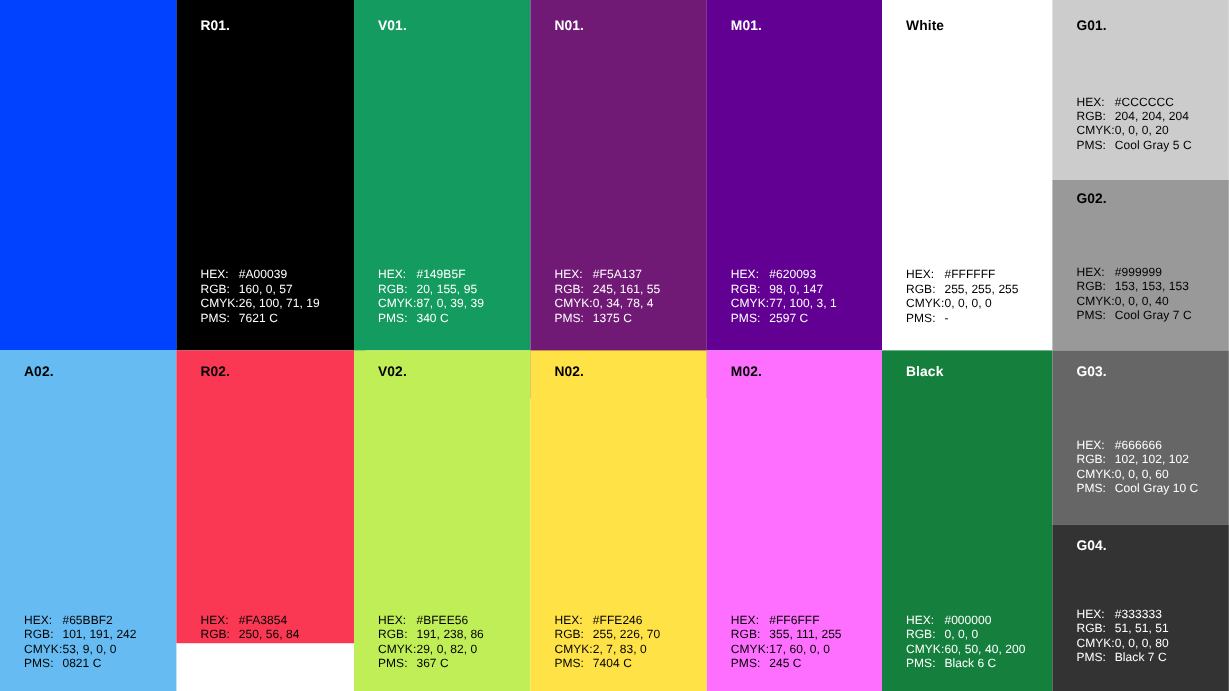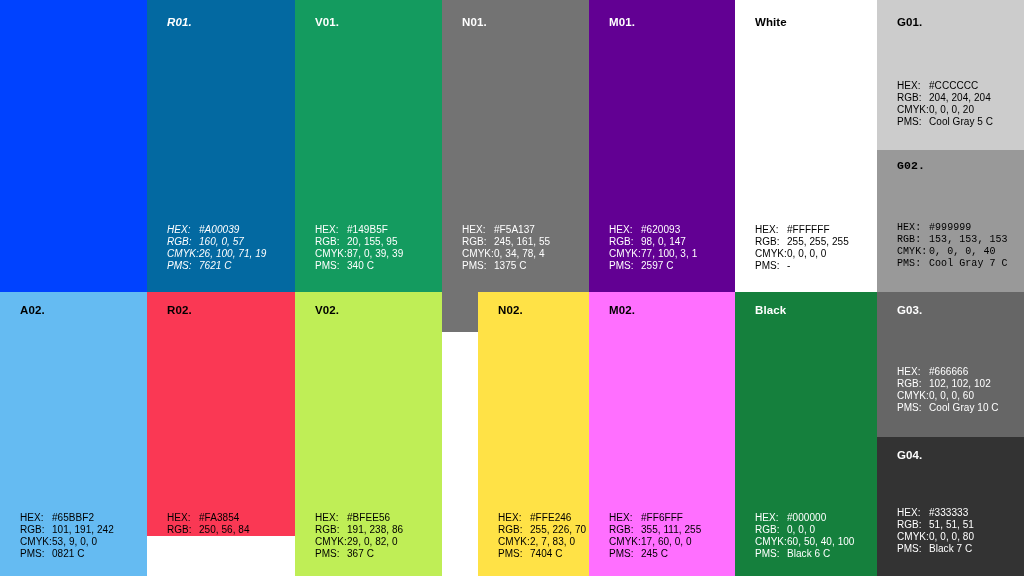--- a/index.html
+++ b/index.html
@@ -84,21 +84,21 @@
         <span class="spec-key">CMYK:</span>
         <span class="spec-val">85, 71, 0, 0</span>
       </div>
       <div class="spec-row">
         <span class="spec-key">PMS:</span>
         <span class="spec-val">2728 C</span>
       </div>
     </div>
   </div>
 
-  <div class="swatch row-top on-dark" style="left:147px;top:0px;width:158px;height:292px;background:#0369a1;font-style:italic;">
+  <div class="swatch row-top on-dark" style="left:147px;top:0px;width:158px;height:292px;background:#000000;">
     <div class="swatch-name">R01.</div>
     <div class="specs">
       <div class="spec-row">
         <span class="spec-key">HEX:</span>
         <span class="spec-val">#A00039</span>
       </div>
       <div class="spec-row">
         <span class="spec-key">RGB:</span>
         <span class="spec-val">160, 0, 57</span>
       </div>
@@ -128,21 +128,21 @@
         <span class="spec-key">CMYK:</span>
         <span class="spec-val">87, 0, 39, 39</span>
       </div>
       <div class="spec-row">
         <span class="spec-key">PMS:</span>
         <span class="spec-val">340 C</span>
       </div>
     </div>
   </div>
 
-  <div class="swatch row-top on-dark" style="left:442px;top:0px;width:147px;height:332px;background:#737373;">
+  <div class="swatch row-top on-dark" style="left:442px;top:0px;width:147px;height:332px;background:#701a75;">
     <div class="swatch-name">N01.</div>
     <div class="specs">
       <div class="spec-row">
         <span class="spec-key">HEX:</span>
         <span class="spec-val">#F5A137</span>
       </div>
       <div class="spec-row">
         <span class="spec-key">RGB:</span>
         <span class="spec-val">245, 161, 55</span>
       </div>
@@ -262,21 +262,21 @@
         <span class="spec-key">CMYK:</span>
         <span class="spec-val">29, 0, 82, 0</span>
       </div>
       <div class="spec-row">
         <span class="spec-key">PMS:</span>
         <span class="spec-val">367 C</span>
       </div>
     </div>
   </div>
 
-  <div class="swatch on-light" style="left:442px;top:292px;width:147px;height:284px;background:#FFE246;margin-left:36px;">
+  <div class="swatch on-light" style="left:442px;top:292px;width:147px;height:284px;background:#FFE246;">
     <div class="swatch-name" style="top:12px;">N02.</div>
     <div class="specs" style="top:220px;">
       <div class="spec-row">
         <span class="spec-key">HEX:</span>
         <span class="spec-val">#FFE246</span>
       </div>
       <div class="spec-row">
         <span class="spec-key">RGB:</span>
         <span class="spec-val">255, 226, 70</span>
       </div>
@@ -319,21 +319,21 @@
       <div class="spec-row">
         <span class="spec-key">HEX:</span>
         <span class="spec-val">#000000</span>
       </div>
       <div class="spec-row">
         <span class="spec-key">RGB:</span>
         <span class="spec-val">0, 0, 0</span>
       </div>
       <div class="spec-row">
         <span class="spec-key">CMYK:</span>
-        <span class="spec-val">60, 50, 40, 100</span>
+        <span class="spec-val">60, 50, 40, 200</span>
       </div>
       <div class="spec-row">
         <span class="spec-key">PMS:</span>
         <span class="spec-val">Black 6 C</span>
       </div>
     </div>
   </div>
 
   <div class="swatch gray-swatch on-light" style="left:877px;top:0px;width:147px;height:150px;background:#CCCCCC;padding-left:48px;">
     <div class="swatch-name" style="top:16px;">G01.</div>
@@ -350,21 +350,21 @@
         <span class="spec-key">CMYK:</span>
         <span class="spec-val">0, 0, 0, 20</span>
       </div>
       <div class="spec-row">
         <span class="spec-key">PMS:</span>
         <span class="spec-val">Cool Gray 5 C</span>
       </div>
     </div>
   </div>
 
-  <div class="swatch gray-swatch on-light" style="left:877px;top:150px;width:147px;height:142px;background:#999999;font-family:Liberation Mono, monospace;">
+  <div class="swatch gray-swatch on-light" style="left:877px;top:150px;width:147px;height:142px;background:#999999;">
     <div class="swatch-name" style="top:10px;">G02.</div>
     <div class="specs" style="top:72px;">
       <div class="spec-row">
         <span class="spec-key">HEX:</span>
         <span class="spec-val">#999999</span>
       </div>
       <div class="spec-row">
         <span class="spec-key">RGB:</span>
         <span class="spec-val">153, 153, 153</span>
       </div>

